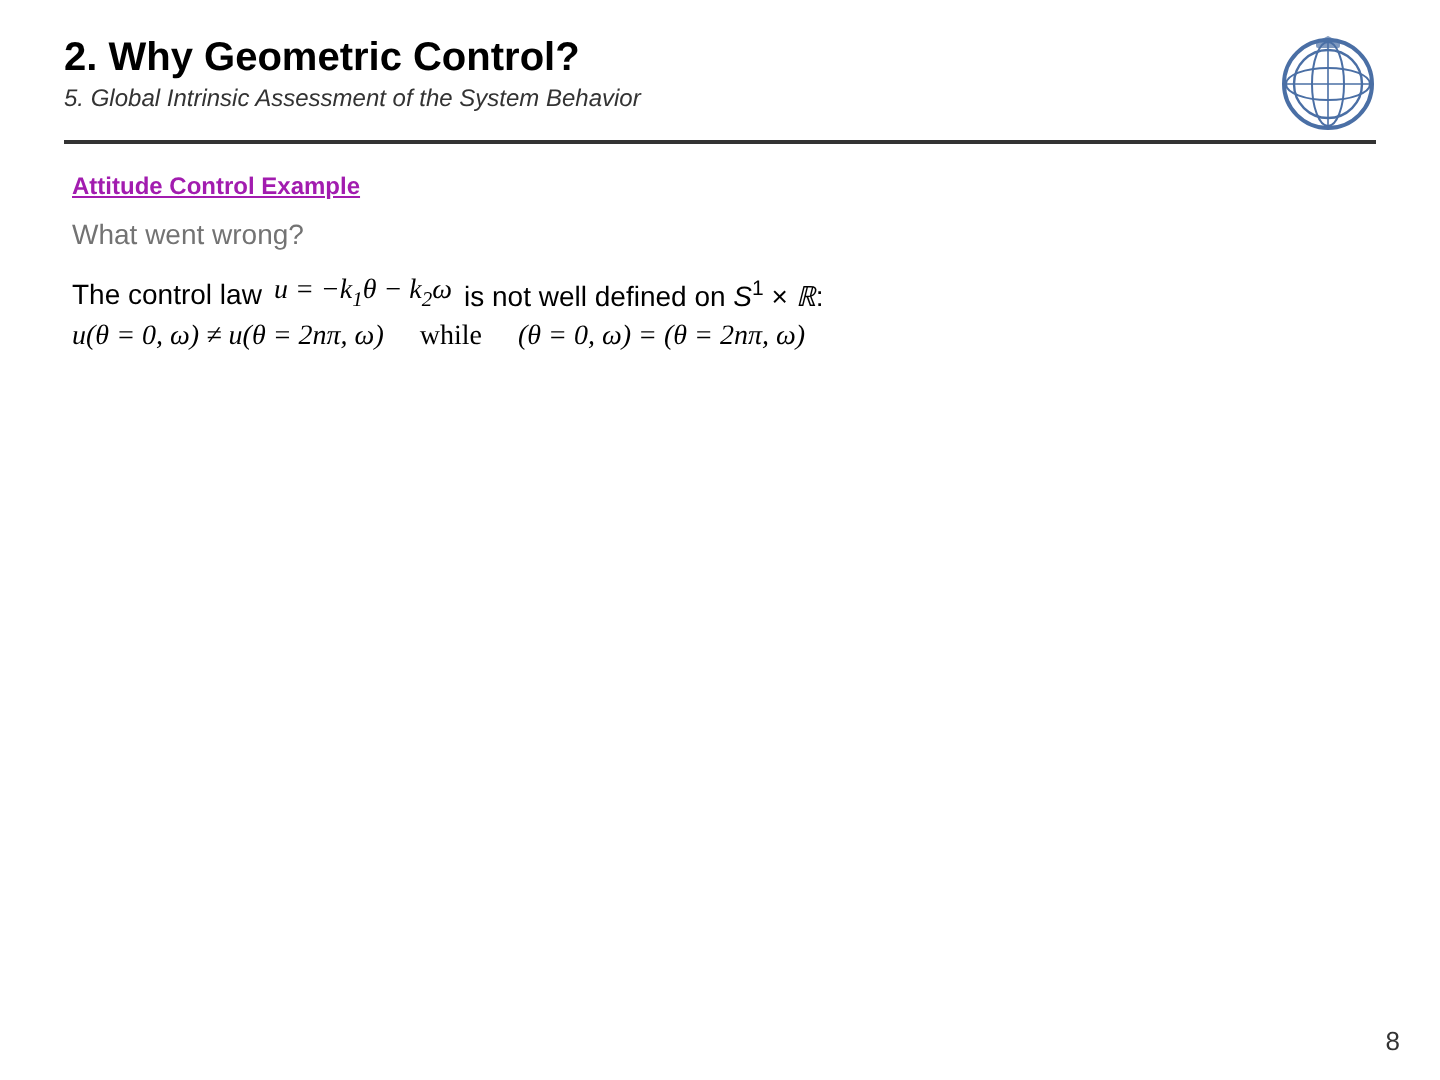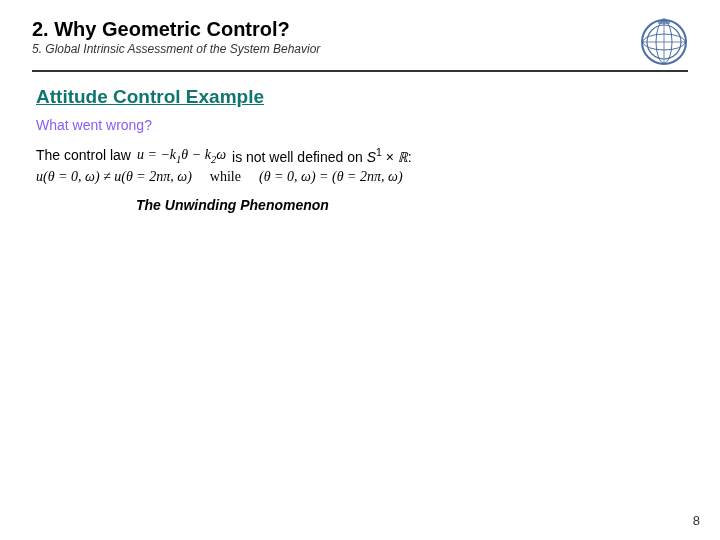--- a/index.html
+++ b/index.html
@@ -58,32 +58,32 @@
     .logo-svg {
       width: 48px;
       height: 48px;
     }
 
     .content-area {
       padding: 0 0 0 4px;
     }
 
     .section-title {
-      font-size: 19px;
+      font-size: 12px;
       font-weight: bold;
       font-family: Arial, Helvetica, sans-serif;
       text-decoration: underline;
-      color: #0f766e;
+      color: #a21caf;
       margin-bottom: 8px;
     }
 
     .body-text {
       font-size: 14px;
       font-family: Arial, Helvetica, sans-serif;
-      color: #8b5cf6;
+      color: #737373;
       margin-bottom: 6px;
       line-height: 1.4;
     }
 
     .control-law-line {
       display: flex;
       align-items: center;
       margin-bottom: 4px;
       font-size: 14px;
       font-family: 'Times New Roman', Times, serif;
@@ -188,19 +188,18 @@
       <span class="eq-left">
         <i>u</i>(<i>θ</i> = 0, <i>ω</i>) ≠ <i>u</i>(<i>θ</i> = 2<i>n</i><i>π</i>, <i>ω</i>)
       </span>
       <span class="eq-while">while</span>
       <span class="eq-right">
         (<i>θ</i> = 0, <i>ω</i>) = (<i>θ</i> = 2<i>n</i><i>π</i>, <i>ω</i>)
       </span>
     </div>
 
 
-    <div class="unwinding-line">The Unwinding Phenomenon</div>
 
   </div>
 
   <div class="page-number">8</div>
 
 </div>
 
 </body></html>

